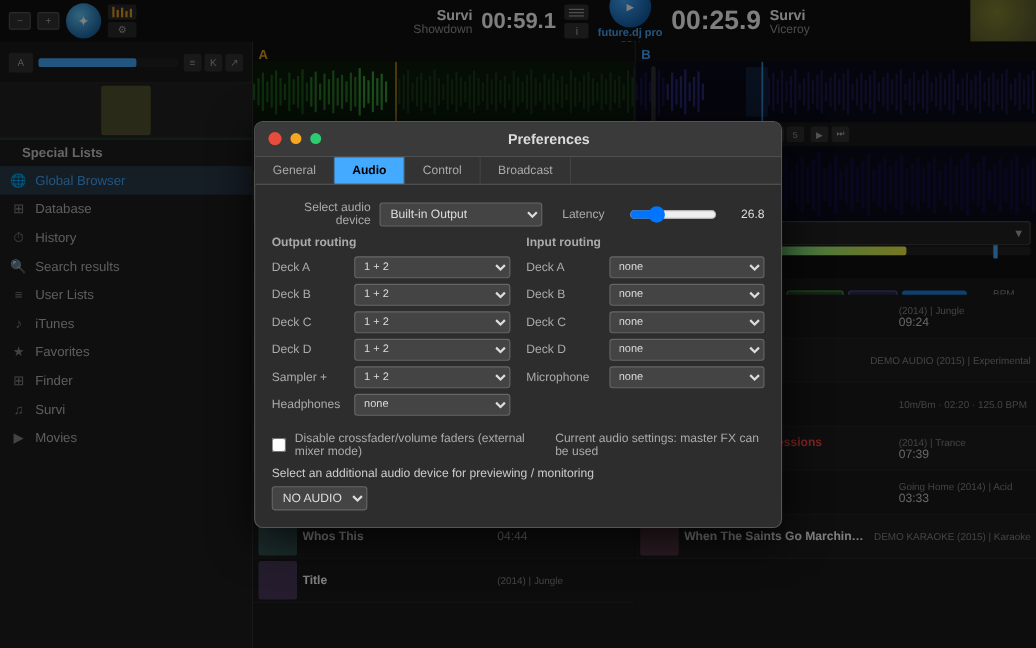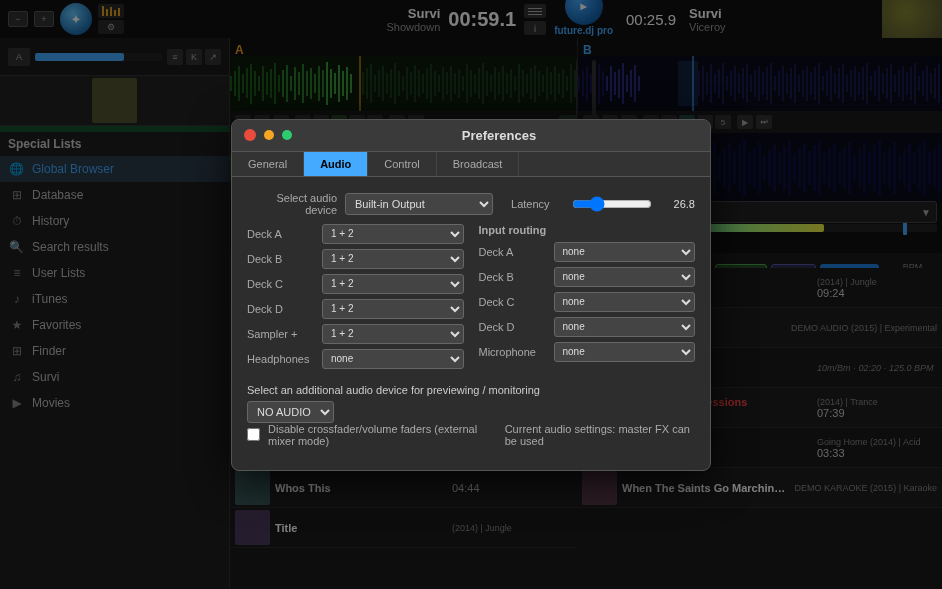--- a/index.html
+++ b/index.html
@@ -75,22 +75,22 @@
       border-top: 1px solid #333;
       padding: 5px 8px;
       color: #ccc;
       font-size: 12px;
       font-weight: bold;
     }
     .sidebar-special {
       color: #ccc;
       font-size: 12px;
       font-weight: bold;
-      padding: 5px 8px;
-      border-top: 6px solid #14532d;
+      padding: 5px 20px;
+      border-top: 1px solid #14532d;
     }
 
     
     .track-list {
       position: absolute;
       top: 268px;
       left: 230px;
       right: 365px;
       bottom: 0;
       background: #1a1a1a;
@@ -351,21 +351,21 @@
       <div style="width:38px;height:38px;border-radius:50%;background:radial-gradient(circle at 35% 35%, #4af, #048);display:flex;align-items:center;justify-content:center;">
         <span style="color:#fff;font-size:8px;font-weight:bold;">▶</span>
       </div>
       <div style="font-size:10px;color:#4af;font-weight:bold;">future.dj pro</div>
       <div style="font-size:9px;color:#888;">CPU</div>
       <div style="width:50px;height:4px;background:#333;border-radius:2px;margin-top:1px;">
         <div style="width:30%;height:100%;background:#4a4;border-radius:2px;"></div>
       </div>
     </div>
 
-    <div style="font-size:15px;font-weight:normal;color:#fff;min-width:60px;text-align:center;">00:25.9</div>
+    <div style="font-size:24px;font-weight:bold;color:#fff;min-width:60px;text-align:center;">00:25.9</div>
     <div style="text-align:left;">
       <div style="color:#fff;font-size:13px;font-weight:bold;">Survi</div>
       <div style="color:#999;font-size:11px;">Viceroy</div>
     </div>
   </div>
 
   <div style="width:60px;height:38px;background:#553;overflow:hidden;position:relative;">
     <div style="width:100%;height:100%;background:radial-gradient(circle at 40% 30%, #883, #553);"></div>
   </div>
 </div>
@@ -1015,21 +1015,21 @@
 
       </div>
     </div>
     <div class="track-row">
       <div class="track-thumb" style="background:#5a5a2a;"></div>
       <div class="track-info">
         <div class="track-name ">Viceroy</div>
         <div class="track-artist ">Survi</div>
       </div>
       <div class="track-meta">
-        <div style="color:#888;font-size:9px;font-style:italic;">10m/Bm · 02:20 · 125.0 BPM</div>
+        <div style="color:#888;font-size:9px;">10m/Bm · 02:20 · 125.0 BPM</div>
 
       </div>
     </div>
     <div class="track-row">
       <div class="track-thumb" style="background:#4a2a3a;"></div>
       <div class="track-info">
         <div class="track-name highlight">Impressive Impressions</div>
         <div class="track-artist highlight">Stars Reloaded</div>
       </div>
       <div class="track-meta">
@@ -1086,20 +1086,21 @@
         <div style="display:flex;align-items:center;gap:22px;margin-left:10px;">
           <span class="latency-label">Latency</span>
           <input type="range" min="0" max="100" value="27" style="width: 80px;">
           <span class="latency-val">26.8</span>
         </div>
       </div>
 
       <div class="routing-section">
 
         <div class="routing-col">
+          <div class="routing-title">Output routing</div>
           <div class="routing-row">
             <div class="routing-label">Deck A</div>
             <select class="routing-select"><option>1 + 2</option></select>
           </div>
           <div class="routing-row">
             <div class="routing-label">Deck B</div>
             <select class="routing-select"><option>1 + 2</option></select>
           </div>
           <div class="routing-row">
             <div class="routing-label">Deck C</div>
@@ -1137,27 +1138,27 @@
             <div class="routing-label">Deck D</div>
             <select class="routing-select"><option>none</option></select>
           </div>
           <div class="routing-row">
             <div class="routing-label">Microphone</div>
             <select class="routing-select"><option>none</option></select>
           </div>
         </div>
       </div>
 
+      <div style="display:flex;align-items:center;gap:8px;margin-bottom:8px;">
+        <input type="checkbox" style="">
+        <label style="color:#aaa;font-size:11px;">Disable crossfader/volume faders (external mixer mode)</label>
+        <span style="color:#aaa;font-size:11px;margin-left:auto;">Current audio settings: master FX can be used</span>
+      </div>
+
       <div>
         <div style="color:#ccc;font-size:11px;margin-bottom:5px;">Select an additional audio device for previewing / monitoring</div>
         <select class="form-select">
           <option>NO AUDIO</option>
         </select>
       </div>
-
-      <div style="display:flex;align-items:center;gap:8px;margin-bottom:8px;">
-        <input type="checkbox" style="">
-        <label style="color:#aaa;font-size:11px;">Disable crossfader/volume faders (external mixer mode)</label>
-        <span style="color:#aaa;font-size:11px;margin-left:auto;">Current audio settings: master FX can be used</span>
-      </div>
     </div>
   </div>
 </div>
 
 </body></html>

